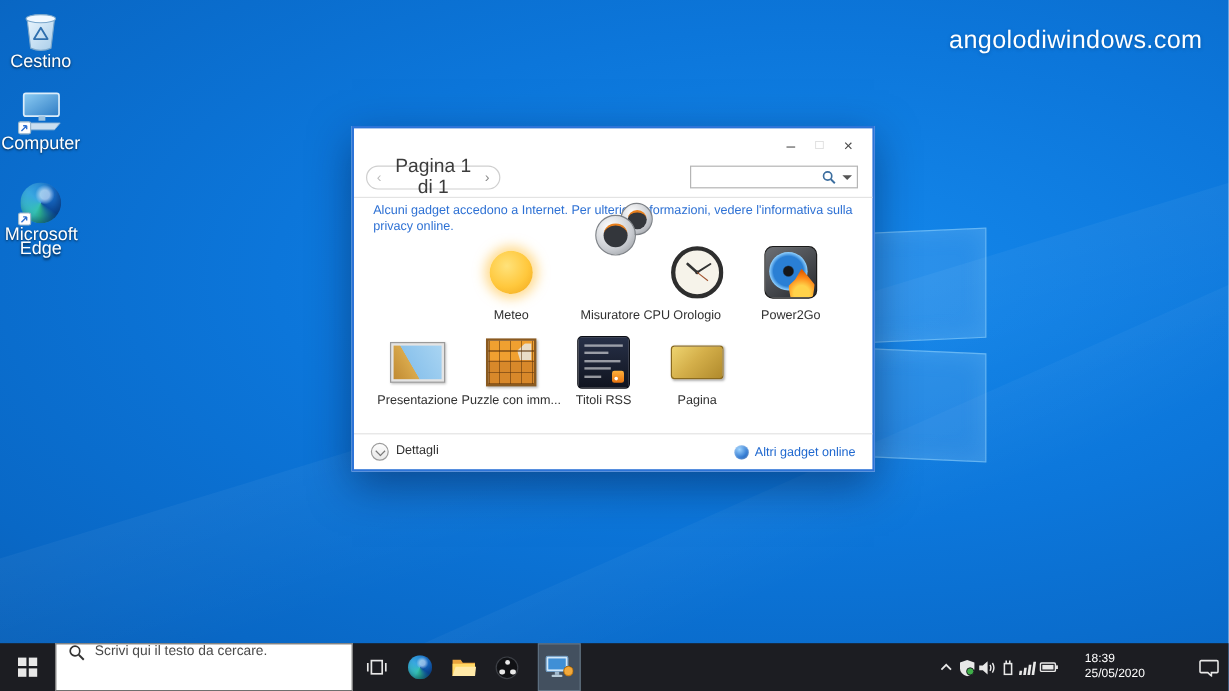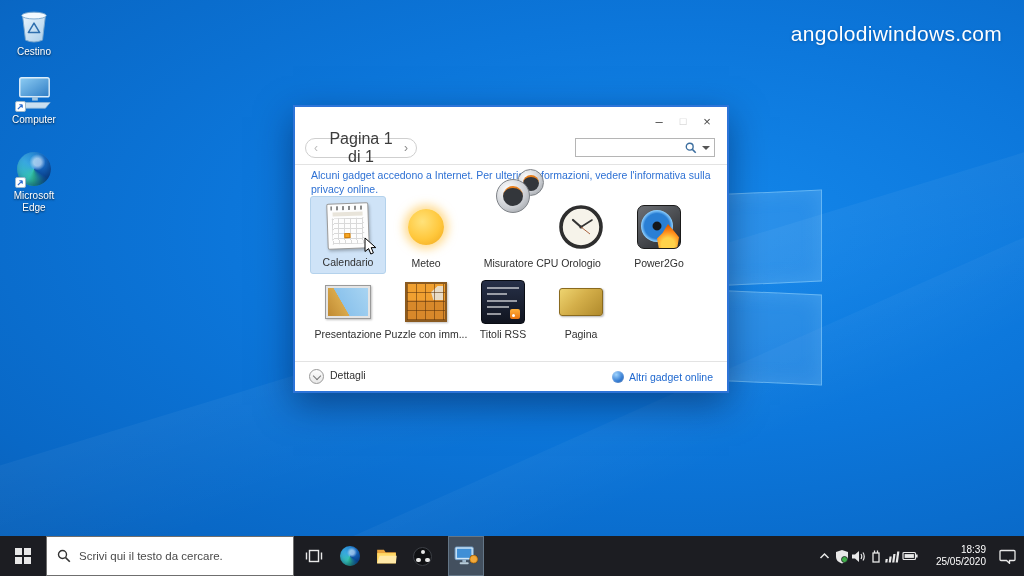--- a/index.html
+++ b/index.html
@@ -14,21 +14,21 @@
   .ray2 { left:-150px; top:430px; width:1500px; height:80px; background:linear-gradient(rgba(255,255,255,.035), rgba(255,255,255,0)); transform:rotate(-24deg); }
   .wlogo-pane { position:absolute; background:rgba(255,255,255,.10); border:1px solid rgba(150,215,255,.55); box-shadow: inset 0 0 20px rgba(130,205,255,.22); }
   .wlogo-top { left:664px; top:193px; width:158px; height:92px; transform:skewY(-2.5deg); }
   .wlogo-bottom { left:664px; top:291px; width:158px; height:91px; transform:skewY(2.5deg); }
 
   .watermark { position:absolute; top:22px; right:22px; color:#ffffff; font-size:21px; letter-spacing:.3px; text-shadow:0 1px 3px rgba(0,40,90,.35); }
 
   
   .dicon { position:absolute; width:64px; display:flex; flex-direction:column; align-items:center; cursor:default; }
   .dicon .glyph { width:38px; height:38px; display:flex; align-items:center; justify-content:center; position:relative; }
-  .dicon .dlabel { margin-top:2px; font-size:10px; color:#fff; text-align:center; line-height:12px; text-shadow:0 1px 2px rgba(0,0,0,.7); }
+  .dicon .dlabel { margin-top:2px; font-size:15px; color:#fff; text-align:center; line-height:12px; text-shadow:0 1px 2px rgba(0,0,0,.7); }
   .shortcut-badge { position:absolute; left:0; bottom:0; width:11px; height:11px; background:#fff; border:1px solid #9db8cc; border-radius:2px; display:flex; align-items:center; justify-content:center; }
   .edge-ball { width:34px; height:34px; border-radius:50%;
     background:
       radial-gradient(circle at 60% 30%, rgba(255,255,255,.55) 0 12%, rgba(255,255,255,0) 26%),
       conic-gradient(from 210deg, #35c1b3, #38a7e0 28%, #1b73d0 55%, #0d4fa0 76%, #2aa98c 92%, #35c1b3);
     box-shadow: inset -2px -3px 6px rgba(0,30,80,.45); }
 
   
   .gwindow { position:absolute; left:293px; top:105px; width:436px; height:288px; background:#fff;
     border:2px solid #2d74d8; box-shadow:0 12px 34px rgba(0,25,70,.5); z-index:5; }
@@ -114,38 +114,38 @@
   .online { display:flex; align-items:center; gap:5px; cursor:pointer; }
   .globe { width:12px; height:12px; border-radius:50%;
       background:radial-gradient(circle at 35% 30%, #9fd4ff, #2e77d0 60%, #14458e); box-shadow:inset 0 0 2px rgba(255,255,255,.6); }
   .online .ltext { font-size:10.5px; color:#1f68cf; }
 
   
   .taskbar { position:absolute; left:0; bottom:0; width:1024px; height:40px; background:#1c1d22; z-index:10; display:flex; align-items:center; }
   .startbtn { width:46px; height:40px; display:flex; align-items:center; justify-content:center; }
   .winlogo { display:grid; grid-template-columns:7px 7px; grid-template-rows:7px 7px; gap:1.5px; }
   .winlogo span { background:#e8e8e8; }
-  .tsearch { width:248px; height:40px; background:#ffffff; border:1px solid #6f6f6f; display:flex; align-items:center; padding:0 10px; gap:8px; }
+  .tsearch { width:248px; height:40px; background:#ffffff; border:1px solid #6f6f6f; display:flex; align-items:flex-start; padding:0 10px; gap:8px; }
   .tsearch input { flex:1; border:none; outline:none; font-size:11.5px; color:#3a3a3a; font-family:"Liberation Sans",sans-serif; background:transparent; }
   .tsearch input::placeholder { color:#4a4a4a; opacity:1; }
   .tbtn { width:36px; height:40px; display:flex; align-items:center; justify-content:center; }
   .tbtn.active { background:rgba(160,200,240,.30); box-shadow:inset 0 0 0 1px rgba(200,230,255,.25); margin-left:8px; }
   .obs-circle { width:19px; height:19px; border-radius:50%; background:#101114; border:1px solid #3c3f45; position:relative; }
   .obs-circle i { position:absolute; width:4.5px; height:4.5px; border-radius:50%; background:#e8e8e8; }
   .obs-circle i:nth-child(1){ left:7px; top:2px; }
   .obs-circle i:nth-child(2){ left:2.5px; top:10px; }
   .obs-circle i:nth-child(3){ left:11.5px; top:10px; }
   .edge-small { width:20px; height:20px; border-radius:50%;
       background:
        radial-gradient(circle at 60% 32%, rgba(255,255,255,.5) 0 12%, rgba(255,255,255,0) 28%),
        conic-gradient(from 210deg, #35c1b3, #38a7e0 28%, #1b73d0 55%, #0d4fa0 76%, #2aa98c 92%, #35c1b3);
       box-shadow: inset -1px -2px 4px rgba(0,30,80,.45); }
   .tray { position:absolute; right:0; top:0; height:40px; display:flex; align-items:center; }
   .tray .ticon { width:17px; height:40px; display:flex; align-items:center; justify-content:center; }
-  .clock { width:64px; text-align:right; color:#fff; font-size:10px; line-height:12px; margin:0 4px; }
+  .clock { width:64px; text-align:left; color:#fff; font-size:10px; line-height:12px; margin:0 22px; }
   .action-center { width:34px; height:40px; display:flex; align-items:center; justify-content:center; }
 </style>
 </head>
 <body>
 
 <div class="desktop">
 
   <div class="ray ray1"></div>
   <div class="ray ray2"></div>
   <div class="wlogo-pane wlogo-top"></div>
@@ -222,34 +222,20 @@
           <circle cx="5.5" cy="5.5" r="4" fill="none" stroke="#3c6e9f" stroke-width="1.6"></circle>
           <path d="M8.6 8.6 L12.5 12.5" stroke="#3c6e9f" stroke-width="1.8"></path>
         </svg>
         <span class="caret-down"></span>
       </div>
     </div>
     <div class="tdivider"></div>
 
     <div class="ginfo">Alcuni gadget accedono a Internet. Per ulteriori informazioni, vedere l'informativa sulla privacy online.</div>
 
-    <div class="tile row1 selected" style="left:15px;">
-      <div class="iconbox" style="height:52px;">
-        <div class="ic-cal">
-            <div class="spiral"></div>
-            <div class="hdr"></div>
-            <div class="grid"></div>
-            <div class="today"></div>
-          </div>
-      </div>
-      <div class="tlabel">Calendario</div>
-      <svg class="cursor-arrow" width="13" height="18" viewBox="0 0 13 18">
-        <polygon points="1,1 1,14.5 4.6,11.6 6.8,17 9.4,15.9 7.2,10.6 11.8,10.6" fill="#ffffff" stroke="#000" stroke-width="1"></polygon>
-      </svg>
-    </div>
 
     <div class="tile row1" style="left:93px;">
       <div class="iconbox" style="height:52px;">
           <div class="ic-sun"></div>
         </div>
       <div class="tlabel">Meteo</div>
     </div>
 
     <div class="tile row1" style="left:188px;gap:40px;">
       <div class="iconbox" style="height:52px;">

